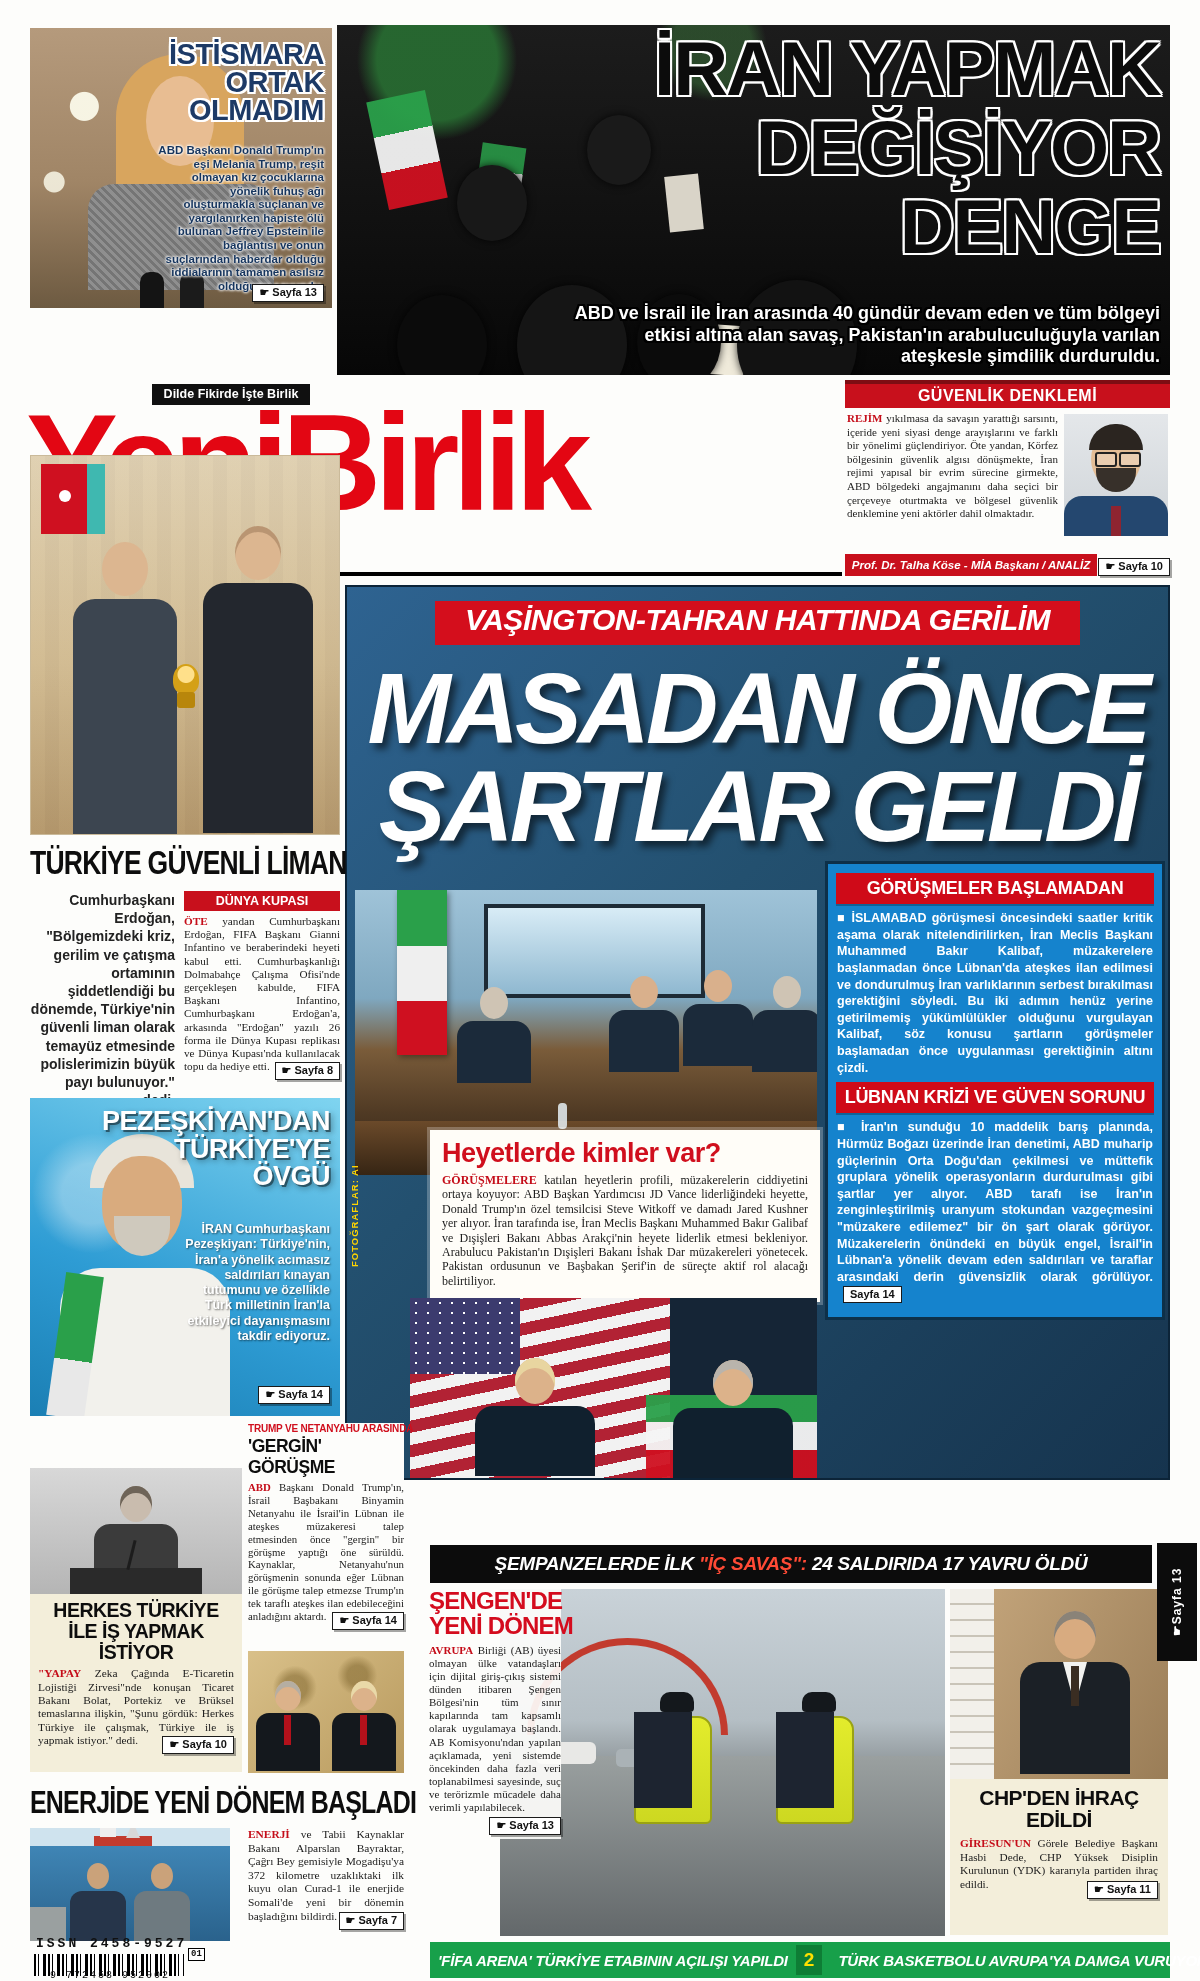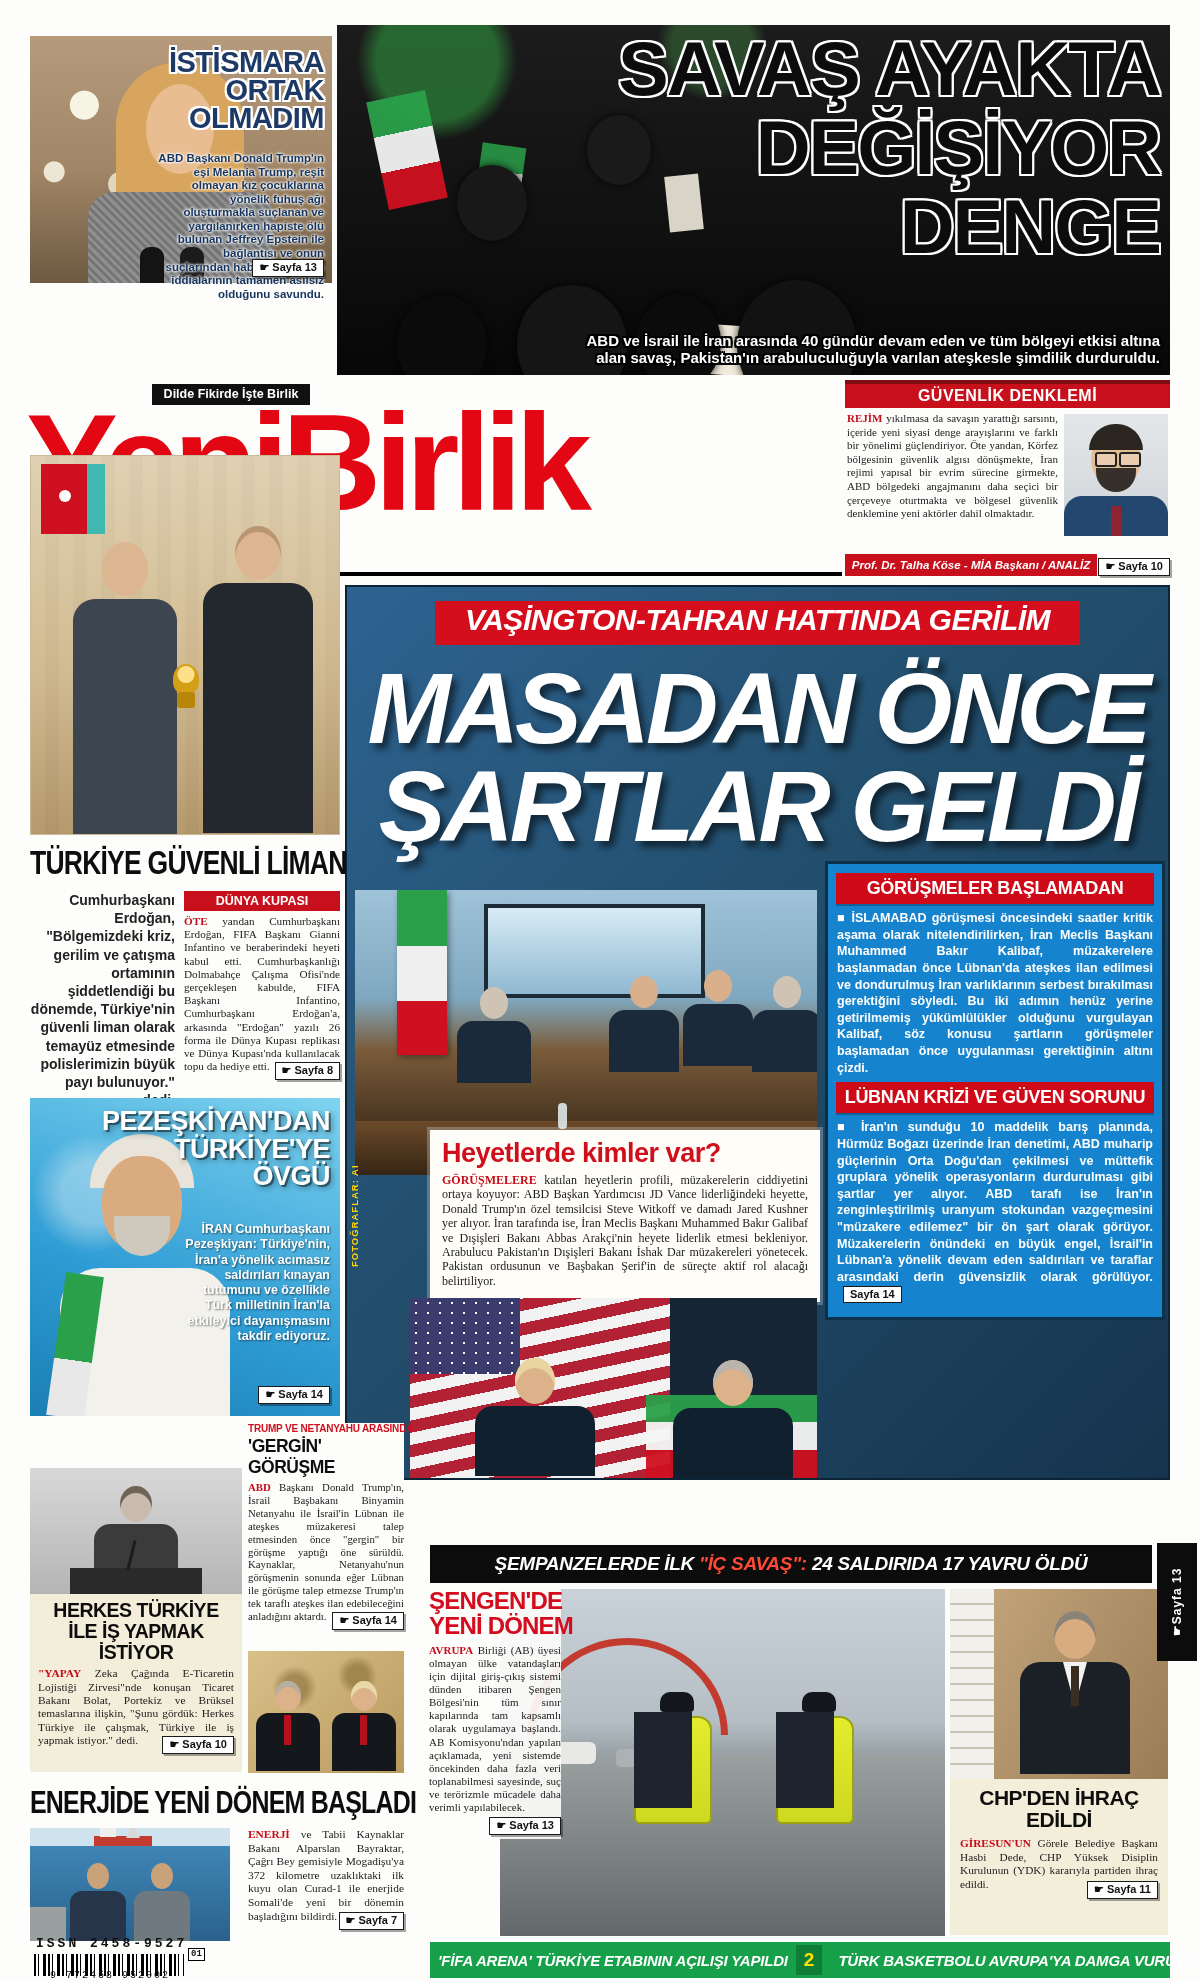--- a/index.html
+++ b/index.html
@@ -13,21 +13,21 @@
   .ob{text-shadow:-2px 0 #000,2px 0 #000,0 -2px #000,0 2px #000,-2px -2px #000,2px -2px #000,-2px 2px #000,2px 2px #000;}
   .badge{display:inline-block;background:#fff;border:1px solid #1a1a1a;padding:1px 6px 2px;
          font:700 11px "Liberation Sans",sans-serif;color:#111;white-space:nowrap;
          box-shadow:2px 2px 0 rgba(0,0,0,.35);}
   .ptr{margin-right:3px;}
   .rb{background:#c8101c;color:#fff;text-align:center;}
   .lead{color:#c50d19;font-weight:700;}
   .serif{font-family:"Liberation Serif",serif;color:#1b1b1b;text-align:justify;}
 
   
-  #melania{left:30px;top:36px;width:302px;height:247px;}
+  #melania{left:30px;top:28px;width:302px;height:280px;}
   #ph-mel{inset:0;background:
      radial-gradient(circle at 18% 28%,rgba(255,255,240,.9) 0 14px,rgba(255,255,240,0) 15px),
      radial-gradient(circle at 8% 55%,rgba(255,255,240,.8) 0 10px,rgba(255,255,240,0) 11px),
      radial-gradient(circle at 30% 60%,rgba(255,250,230,.7) 0 12px,rgba(255,250,230,0) 13px),
      radial-gradient(circle at 55% 30%,rgba(255,255,245,.8) 0 16px,rgba(255,255,245,0) 17px),
      linear-gradient(180deg,#b59a7c 0%,#a08566 55%,#6d5a41 100%);}
   #ph-mel .hair{left:86px;top:26px;width:128px;height:206px;border-radius:64px;background:#d8a55e;}
   #ph-mel .face{left:116px;top:48px;width:68px;height:90px;border-radius:50%;background:#e8bd92;}
   #ph-mel .blazer{left:58px;top:156px;width:186px;height:106px;border-radius:26px 26px 0 0;
      background:repeating-linear-gradient(45deg,#8f8f8f 0 3px,#757575 3px 6px);}
@@ -53,21 +53,21 @@
   #ph-iran .h1,#ph-iran .h2,#ph-iran .h3,#ph-iran .h4,#ph-iran .h5,#ph-iran .h6{border-radius:50%;background:#0b0b0b;box-shadow:0 0 8px rgba(0,0,0,.8);}
   #ph-iran .h1{left:60px;bottom:-20px;width:90px;height:100px;}
   #ph-iran .h2{left:180px;bottom:-30px;width:110px;height:120px;background:#151515;}
   #ph-iran .h3{left:300px;bottom:-15px;width:84px;height:96px;}
   #ph-iran .h4{left:400px;bottom:-35px;width:120px;height:130px;background:#121212;}
   #ph-iran .h5{left:250px;top:90px;width:64px;height:70px;background:#1a1a1a;}
   #ph-iran .h6{left:120px;top:140px;width:70px;height:76px;background:#181818;}
   #iran .hl{position:absolute;top:4px;right:10px;text-align:right;color:#0c0c0c;
      font-weight:800;font-size:76px;line-height:1.04;letter-spacing:-2px;}
   #iran .sub{position:absolute;bottom:8px;right:10px;width:600px;text-align:right;color:#fff;
-     font-weight:700;font-size:15px;line-height:1.18;}
+     font-weight:700;font-size:18px;line-height:1.18;}
 
   
   #tagline{left:152px;top:384px;width:158px;height:21px;background:#101010;color:#fff;
      font:700 12.5px/21px "Liberation Sans",sans-serif;text-align:center;}
   #logo{left:26px;top:393px;color:#e30613;font-weight:800;font-size:138px;line-height:1;
      letter-spacing:-7px;white-space:nowrap;}
   #daterow{left:30px;top:551px;width:812px;display:flex;justify-content:space-between;
      font-weight:700;font-size:13px;color:#111;}
   #mastrule{left:30px;top:572px;width:812px;height:4px;background:#000;}
 
@@ -324,21 +324,21 @@
       <div class="f3"></div>
         <div class="f4"></div>
       <div class="h1"></div>
         <div class="h2"></div>
         <div class="h3"></div>
       <div class="h4"></div>
         <div class="h5"></div>
         <div class="h6"></div>
     </div>
     <div class="hl ow">
-      <div>SAVAŞ AYAKTA</div>
+      <div>İRAN YAPMAK</div>
       <div>DEĞİŞİYOR</div>
       <div>DENGE</div>
     </div>
     <div class="sub ob">ABD ve İsrail ile İran arasında 40 gündür devam eden ve tüm bölgeyi etkisi altına alan savaş, Pakistan'ın arabuluculuğuyla varılan ateşkesle şimdilik durduruldu.</div>
   </section>
 
   <div class="abs" id="logo">YeniBirlik</div>
   <div class="abs" id="tagline">Dilde Fikirde İşte Birlik</div>
   <div class="abs" id="mastrule"></div>
 

